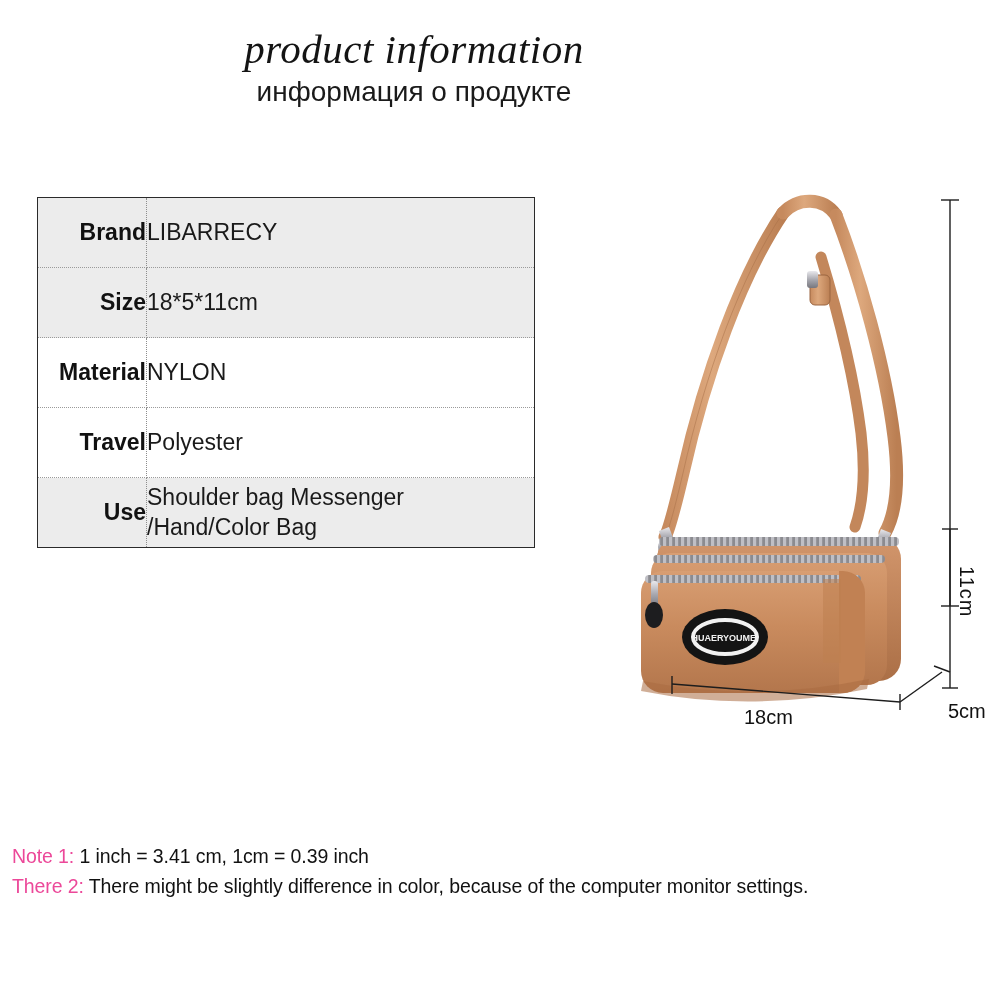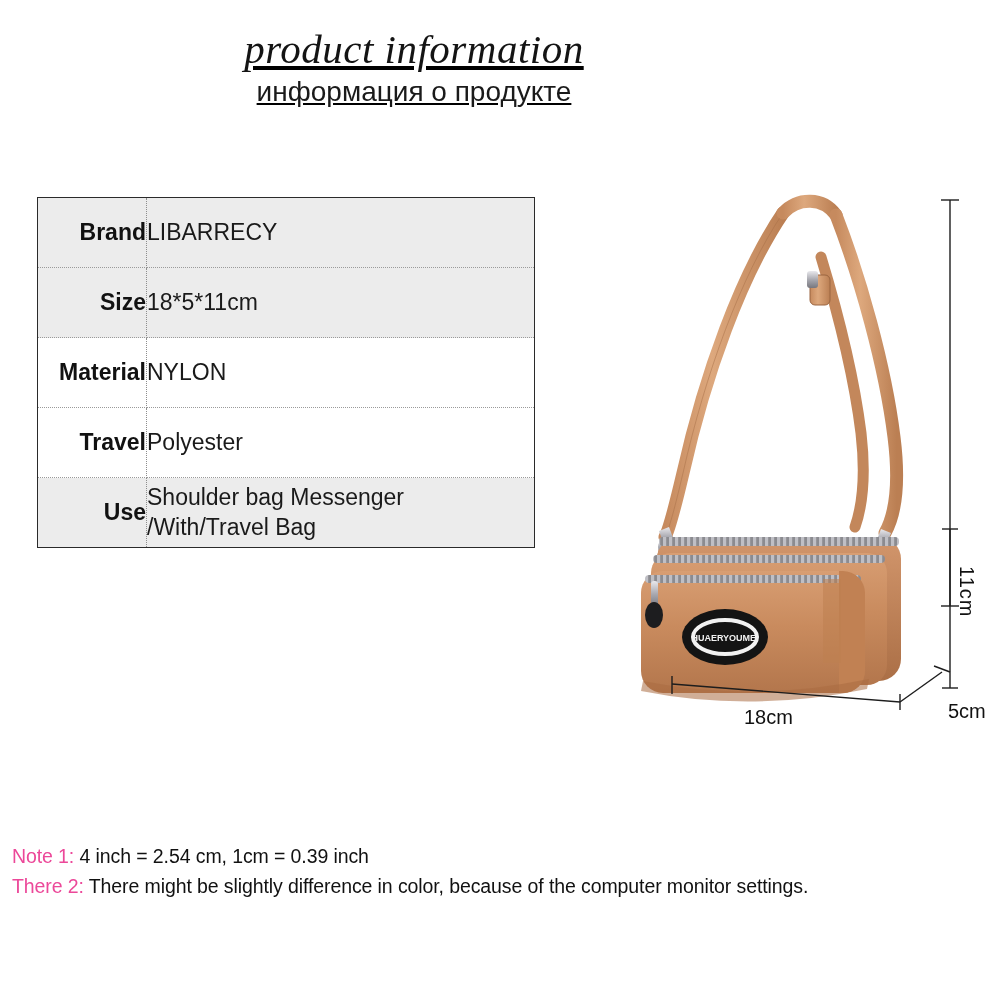--- a/index.html
+++ b/index.html
@@ -16,21 +16,20 @@
     -webkit-font-smoothing: antialiased;
   }
 
   
   .title-block {
     position: absolute;
     top: 26px;
     left: 0;
     width: 828px;
     text-align: center;
-    text-decoration: underline;
   }
   .title-en {
     font-family: "Liberation Serif", serif;
     font-style: italic;
     font-size: 41px;
     color: #141414;
     letter-spacing: 0.5px;
     line-height: 1.15;
   }
   .title-ru {
@@ -146,21 +145,21 @@
       <td class="cell-val">NYLON</td>
     </tr>
     <tr class="plain">
       <td class="cell-key">Travel</td>
       <td class="cell-val">Polyester</td>
     </tr>
     <tr class="shade row-use">
       <td class="cell-key">Use</td>
       <td class="cell-val">
         <div>Shoulder bag Messenger</div>
-        <div>/With/Travel Bag</div>
+        <div>/Hand/Color Bag</div>
       </td>
     </tr>
   </tbody>
 </table>
 
 <div class="photo-area">
   <svg class="bag-svg" width="400" height="520" viewBox="0 0 400 520" xmlns="http://www.w3.org/2000/svg">
     <defs>
       <linearGradient id="gBody" x1="0" y1="0" x2="0" y2="1">
         <stop offset="0%" stop-color="#d89e73"></stop>
@@ -258,19 +257,19 @@
   <line x1="934" y1="666" x2="950" y2="672" stroke="#1d1d1d" stroke-width="1.4"></line>
 </svg>
 
 <div class="dim dim-18">18cm</div>
 <div class="dim dim-5">5cm</div>
 <div class="dim dim-11">11cm</div>
 
 <div class="notes">
   <div class="note-line">
     <span class="note-label">Note 1:</span>
-    <span>4 inch = 2.54 cm, 1cm = 0.39 inch</span>
+    <span>1 inch = 3.41 cm, 1cm = 0.39 inch</span>
   </div>
   <div class="note-line">
     <span class="note-label">There 2:</span>
     <span>There might be slightly difference in color, because of the computer monitor settings.</span>
   </div>
 </div>
 
 </body></html>

